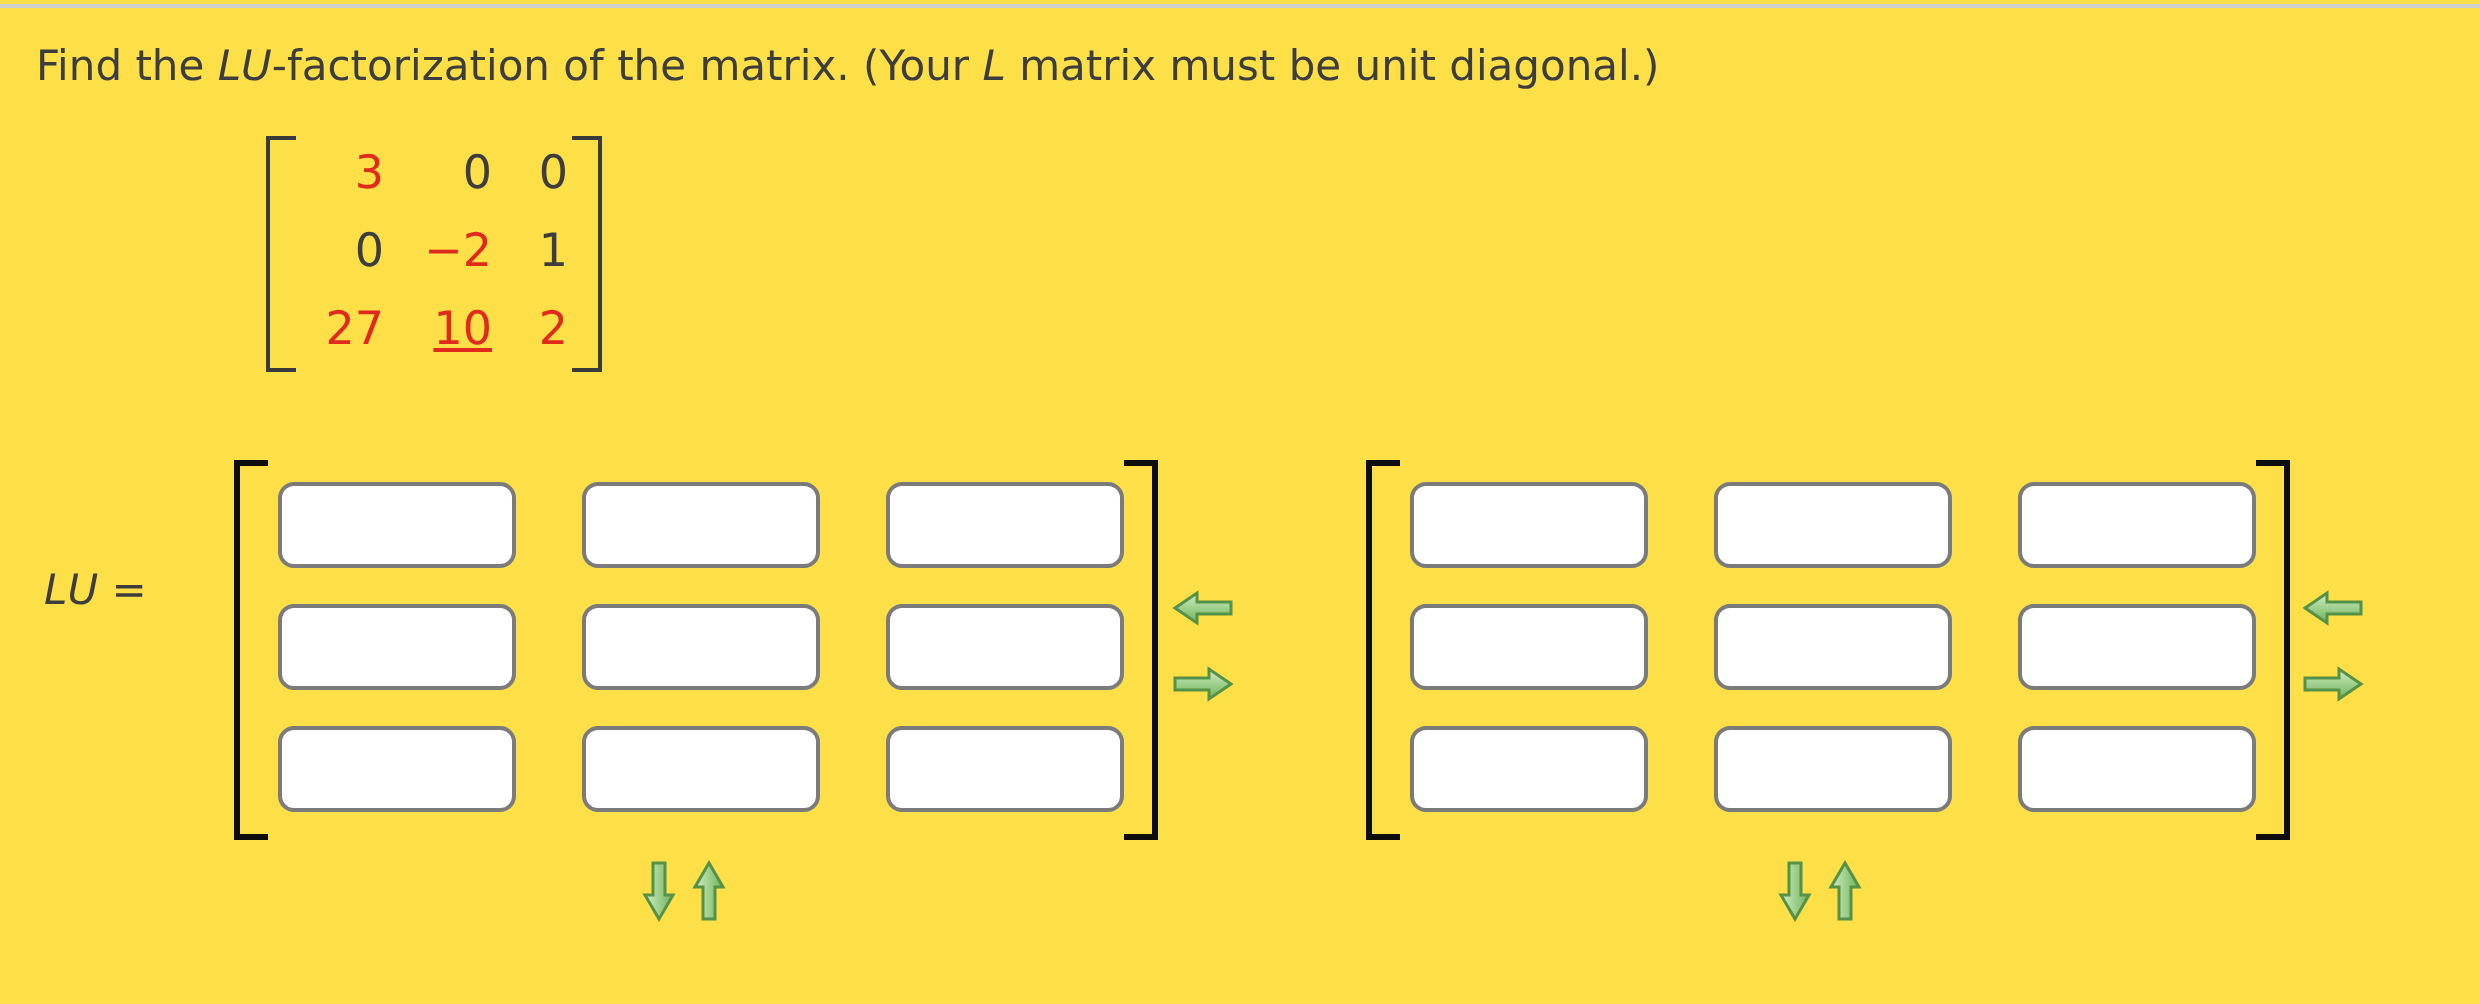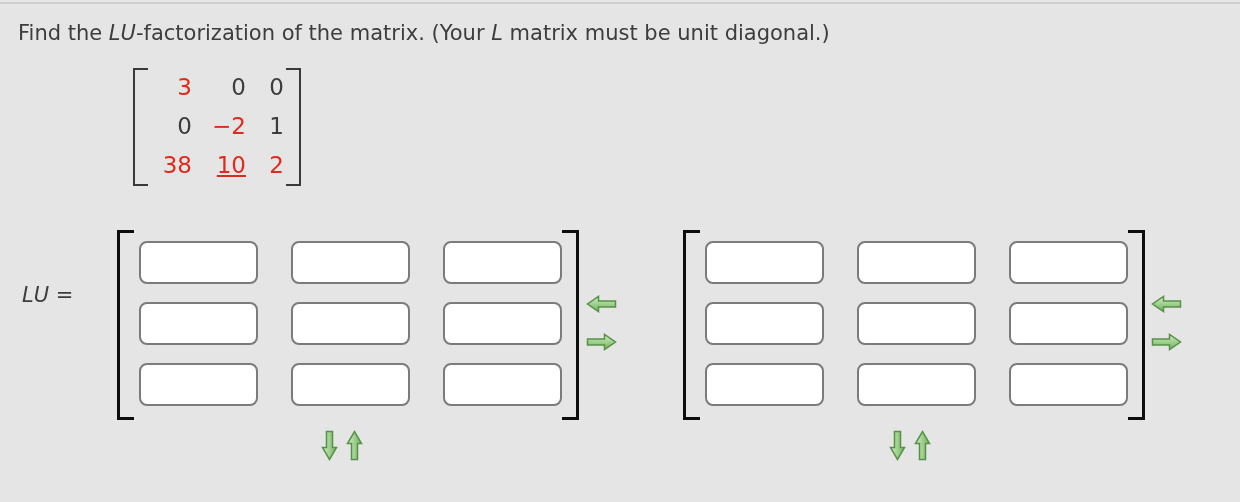--- a/index.html
+++ b/index.html
@@ -1,20 +1,20 @@
 <!DOCTYPE html>
 <html><head>
 <meta charset="utf-8">
 <style>
   html, body { margin: 0; padding: 0; background: #ffffff; }
   .stage {
     position: relative;
     width: 1240px;
     height: 502px;
-    background: #e5e5e5;
+    background: #fde047;
     overflow: hidden;
     font-family: "DejaVu Sans", "Liberation Sans", sans-serif;
   }
   .top-divider {
     position: absolute;
     top: 2px; left: 0;
     width: 100%; height: 2px;
     background: #cfcfcf;
   }
   .problem-statement {
@@ -118,21 +118,21 @@
 
   <div class="given-matrix">
     <div class="gbracket left"></div>
     <div class="given-grid">
       <span class="cell" style="color: rgb(224, 42, 30);">3</span>
       <span class="cell" style="color: rgb(61, 61, 61);">0</span>
       <span class="cell" style="color: rgb(61, 61, 61);">0</span>
       <span class="cell" style="color: rgb(61, 61, 61);">0</span>
       <span class="cell" style="color: rgb(224, 42, 30);">−2</span>
       <span class="cell" style="color: rgb(61, 61, 61);">1</span>
-      <span class="cell" style="color: rgb(224, 42, 30);">38</span>
+      <span class="cell" style="color: rgb(224, 42, 30);">27</span>
       <span class="cell" style="color: rgb(224, 42, 30); text-decoration: underline;">10</span>
       <span class="cell" style="color: rgb(224, 42, 30);">2</span>
     </div>
     <div class="gbracket right"></div>
   </div>
 
   <div class="lu-equals">
     <em>LU</em><span> =</span>
   </div>
 

